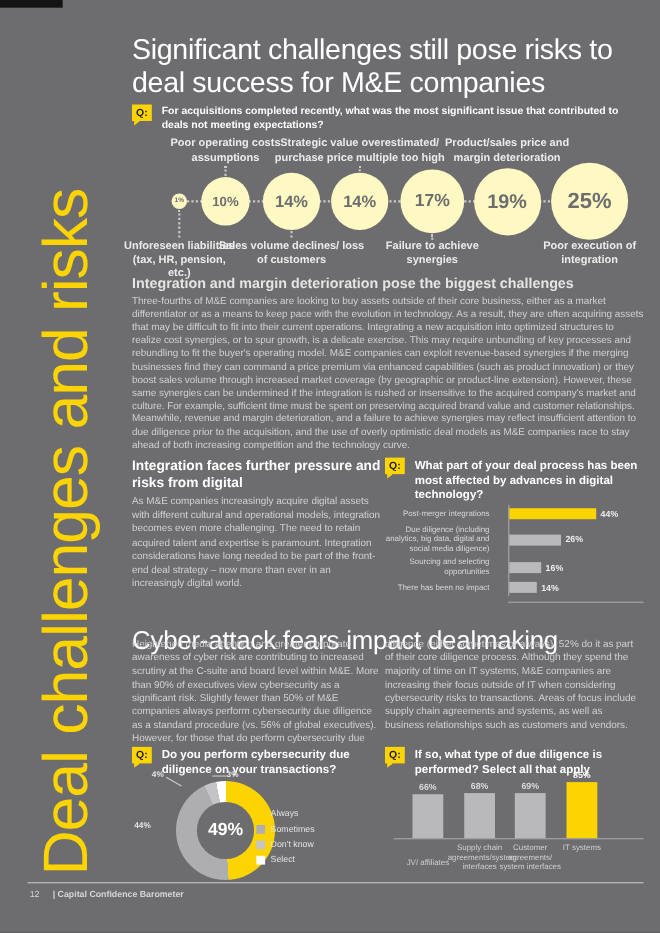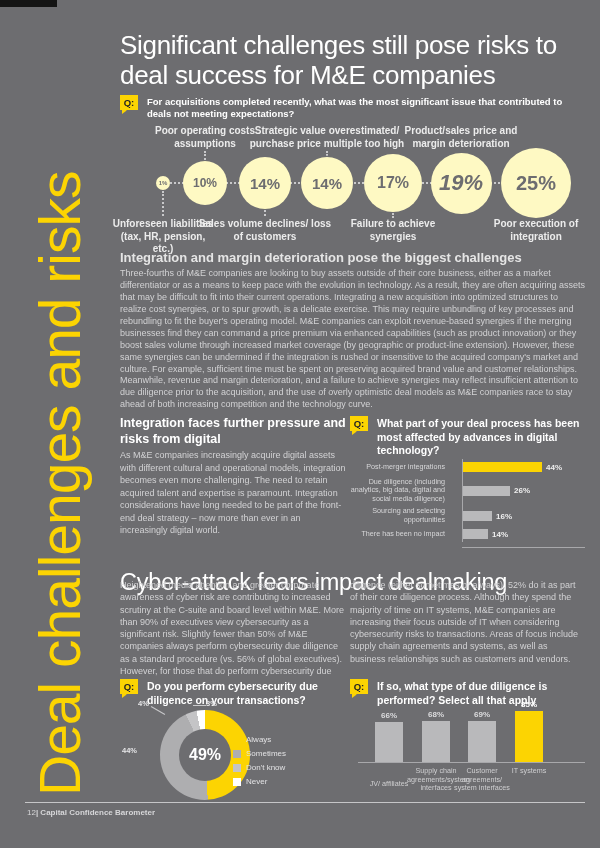--- a/index.html
+++ b/index.html
@@ -63,21 +63,21 @@
 
   
   .vbar{left:350px; top:700px; width:235px; height:106px;}
   .vbar-bar{position:absolute;}
   .vbar-val{position:absolute; font-size:8px; font-weight:bold; color:#dcdcde; text-align:center; width:40px;}
   .vbar-axis{position:absolute; left:8px; width:227px; border-top:1px solid #a8a8ab;}
   .vbar-cat{position:absolute; color:#cfcfd1; font-size:7.2px; line-height:1.2; text-align:center;}
 
   .footer-line{left:25px; top:802px; width:560px; border-top:1px solid #c6c6c8;}
   .footer-text{left:27px; top:808px; color:#d6d6d8; font-size:8px;}
-  .footer-text b{font-weight:bold;}
+  .footer-text b{margin-left:12px; font-weight:bold;}
 </style>
 </head>
 <body>
 
 <div class="page">
   <div class="corner-mark"></div>
 
   <div class="vtitle">Deal challenges and risks</div>
 
   <div class="abs page-title">Significant challenges still pose risks to deal success for M&amp;E companies</div>
@@ -97,21 +97,21 @@
       <div class="vdots" style="left: 84px; top: 31px; height: 9px;"></div>
       <div class="bubble" style="left: 119px; top: 37px; width: 52px; height: 52px; font-size: 15px;">14%</div>
       <div class="blabel below" style="left: 78px; width: 134px;">Sales volume declines/ loss of customers</div>
       <div class="vdots" style="left: 144px; top: 90px; height: 6px;"></div>
       <div class="bubble" style="left: 181px; top: 37px; width: 52px; height: 52px; font-size: 15px;">14%</div>
       <div class="blabel above" style="left: 121px; width: 172px;">Strategic value overestimated/ purchase price multiple too high</div>
       <div class="vdots" style="left: 206px; top: 31px; height: 5px;"></div>
       <div class="bubble" style="left: 244px; top: 34px; width: 58px; height: 58px; font-size: 16px;">17%</div>
       <div class="blabel below" style="left: 217px; width: 112px;">Failure to achieve synergies</div>
       <div class="vdots" style="left: 272px; top: 93px; height: 3px;"></div>
-      <div class="bubble" style="left: 310.5px; top: 32.5px; width: 61px; height: 61px; font-size: 22px; font-style: italic;">19%</div>
+      <div class="bubble" style="left: 310.5px; top: 32.5px; width: 61px; height: 61px; font-size: 18px;">19%</div>
       <div class="blabel above" style="left: 270px; width: 142px;">Product/sales price and margin deterioration</div>
       <div class="bubble" style="left: 381px; top: 28px; width: 70px; height: 70px; font-size: 20px;">25%</div>
       <div class="blabel below" style="left: 362px; width: 108px;">Poor execution of integration</div>
     </div>
 
   <div class="abs sec-heading" style="left:120px; top:250px; width:465px;">Integration and margin deterioration pose the biggest challenges</div>
   <div class="abs body-text" style="left:120px; top:267px; width:465px;">Three-fourths of M&amp;E companies are looking to buy assets outside of their core business, either as a market differentiator or as a means to keep pace with the evolution in technology. As a result, they are often acquiring assets that may be difficult to fit into their current operations. Integrating a new acquisition into optimized structures to realize cost synergies, or to spur growth, is a delicate exercise. This may require unbundling of key processes and rebundling to fit the buyer's operating model. M&amp;E companies can exploit revenue-based synergies if the merging businesses find they can command a price premium via enhanced capabilities (such as product innovation) or they boost sales volume through increased market coverage (by geographic or product-line extension). However, these same synergies can be undermined if the integration is rushed or insensitive to the acquired company's market and culture. For example, sufficient time must be spent on preserving acquired brand value and customer relationships.</div>
   <div class="abs sub-heading" style="left:120px; top:416px; width:226px;">Integration faces further pressure and risks from digital</div>
 
   <div class="abs body-text" style="left:120px; top:374px; width:465px;">Meanwhile, revenue and margin deterioration, and a failure to achieve synergies may reflect insufficient attention to due diligence prior to the acquisition, and the use of overly optimistic deal models as M&amp;E companies race to stay ahead of both increasing competition and the technology curve.</div>
@@ -178,21 +178,21 @@
         <div class="legend-row">
           <div class="legend-swatch" style="background: rgb(174, 174, 176);"></div>
           <div class="legend-label">Sometimes</div>
         </div>
         <div class="legend-row">
           <div class="legend-swatch" style="background: rgb(196, 196, 198);"></div>
           <div class="legend-label">Don't know</div>
         </div>
         <div class="legend-row">
           <div class="legend-swatch" style="background: rgb(255, 255, 255);"></div>
-          <div class="legend-label">Never</div>
+          <div class="legend-label">Select</div>
         </div>
       </div>
     </div>
 
   <div class="abs qrow" style="left:350px; top:679px; width:235px;">
     <div class="qb">Q:</div>
     <div class="qtext" style="font-size:10.5px;">If so, what type of due diligence is performed? Select all that apply</div>
   </div>
   <div class="abs vbar">
       <div class="vbar-bar" style="left: 25px; top: 22px; width: 28px; height: 40px; background: rgb(185, 185, 187);"></div>

